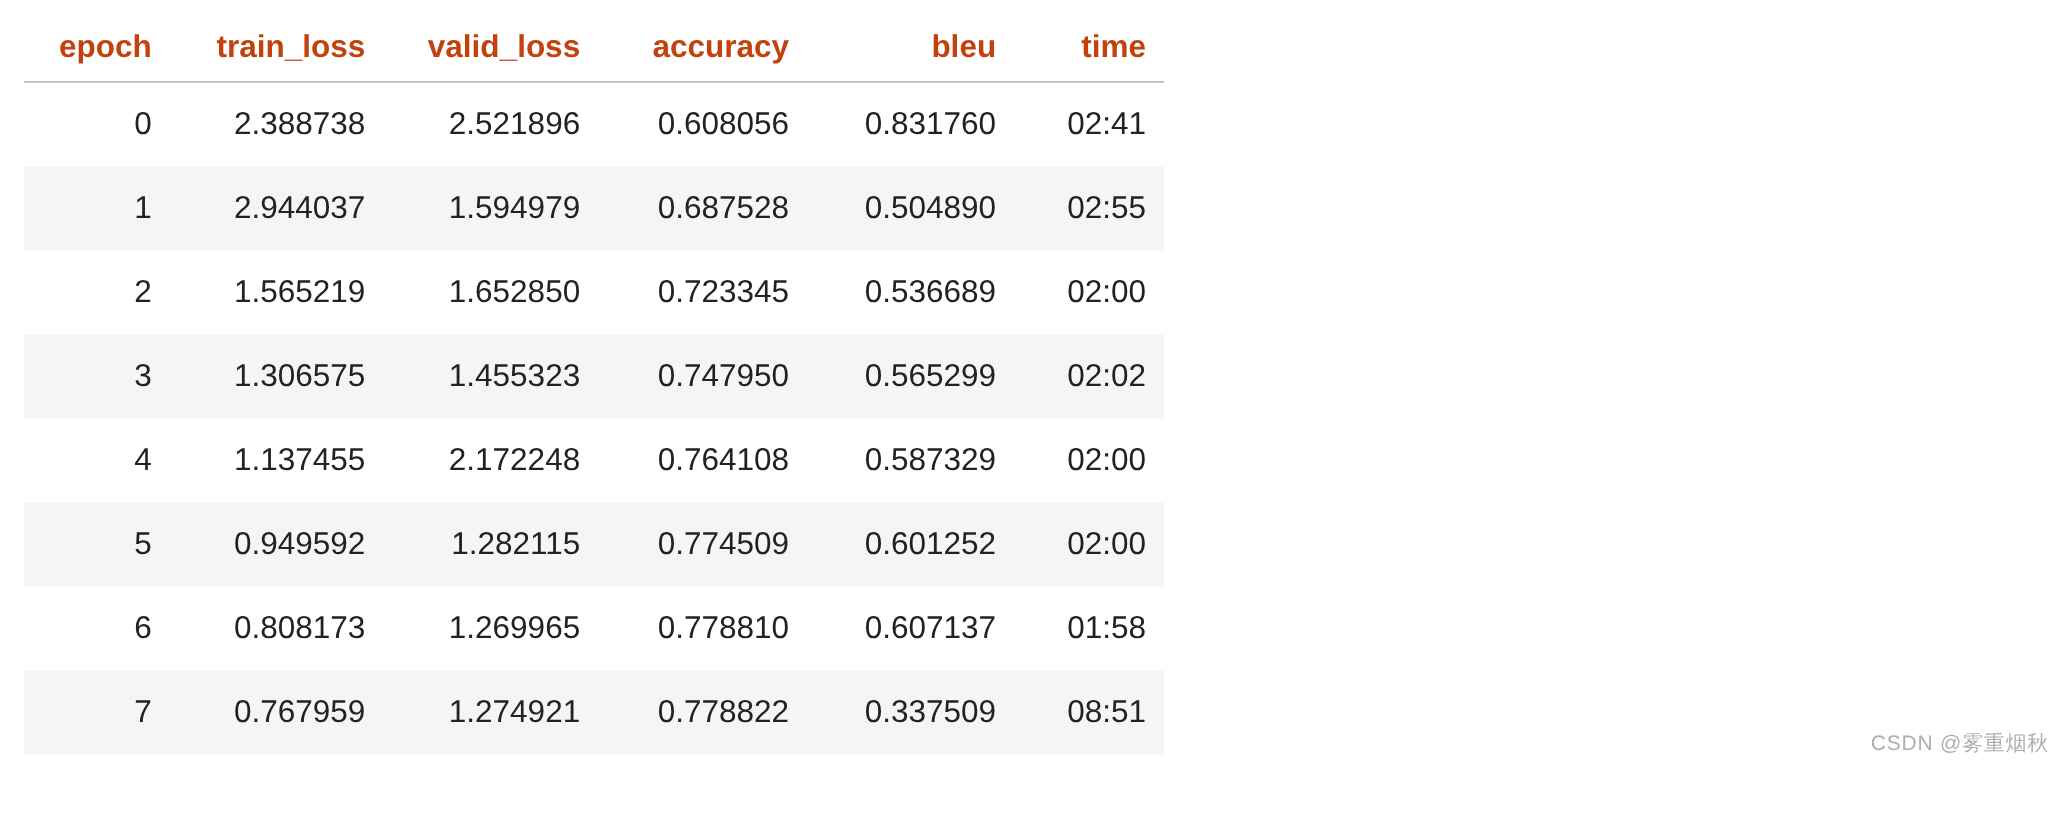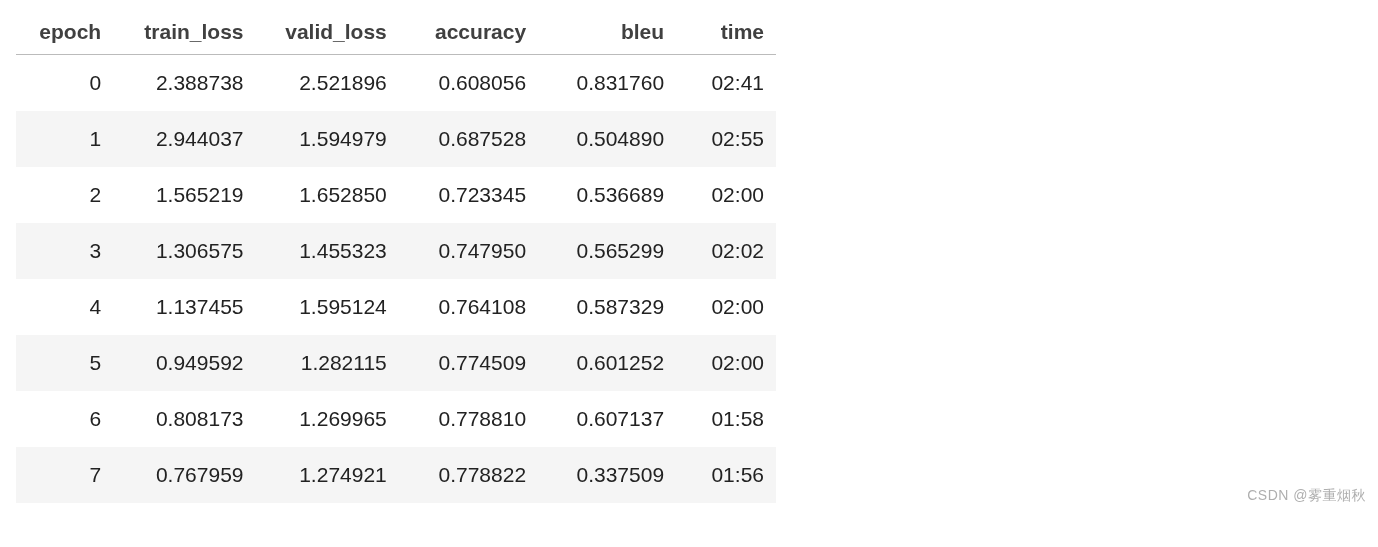--- a/index.html
+++ b/index.html
@@ -16,21 +16,21 @@
       padding: 10px 16px;
       width: 760px;
     }
     table {
       border-collapse: collapse;
       width: 100%;
     }
     thead th {
       text-align: right;
       font-weight: 700;
-      color: #404040;
+      color: #c2410c;
       padding: 10px 12px;
       border-bottom: 1px solid #bbb;
       font-size: 21px;
     }
     tbody td {
       text-align: right;
       padding: 16px 12px;
       font-weight: 400;
       color: #222;
       font-size: 21px;
@@ -99,21 +99,21 @@
         <td class="col-epoch">3</td>
         <td class="col-tl">1.306575</td>
         <td class="col-vl">1.455323</td>
         <td class="col-acc">0.747950</td>
         <td class="col-bleu">0.565299</td>
         <td class="col-time">02:02</td>
       </tr>
       <tr>
         <td class="col-epoch">4</td>
         <td class="col-tl">1.137455</td>
-        <td class="col-vl">1.595124</td>
+        <td class="col-vl">2.172248</td>
         <td class="col-acc">0.764108</td>
         <td class="col-bleu">0.587329</td>
         <td class="col-time">02:00</td>
       </tr>
       <tr>
         <td class="col-epoch">5</td>
         <td class="col-tl">0.949592</td>
         <td class="col-vl">1.282115</td>
         <td class="col-acc">0.774509</td>
         <td class="col-bleu">0.601252</td>
@@ -126,19 +126,19 @@
         <td class="col-acc">0.778810</td>
         <td class="col-bleu">0.607137</td>
         <td class="col-time">01:58</td>
       </tr>
       <tr>
         <td class="col-epoch">7</td>
         <td class="col-tl">0.767959</td>
         <td class="col-vl">1.274921</td>
         <td class="col-acc">0.778822</td>
         <td class="col-bleu">0.337509</td>
-        <td class="col-time">01:56</td>
+        <td class="col-time">08:51</td>
       </tr>
     </tbody>
   </table>
 </div>
 
 <div class="watermark">CSDN @雾重烟秋</div>
 
 </body></html>

